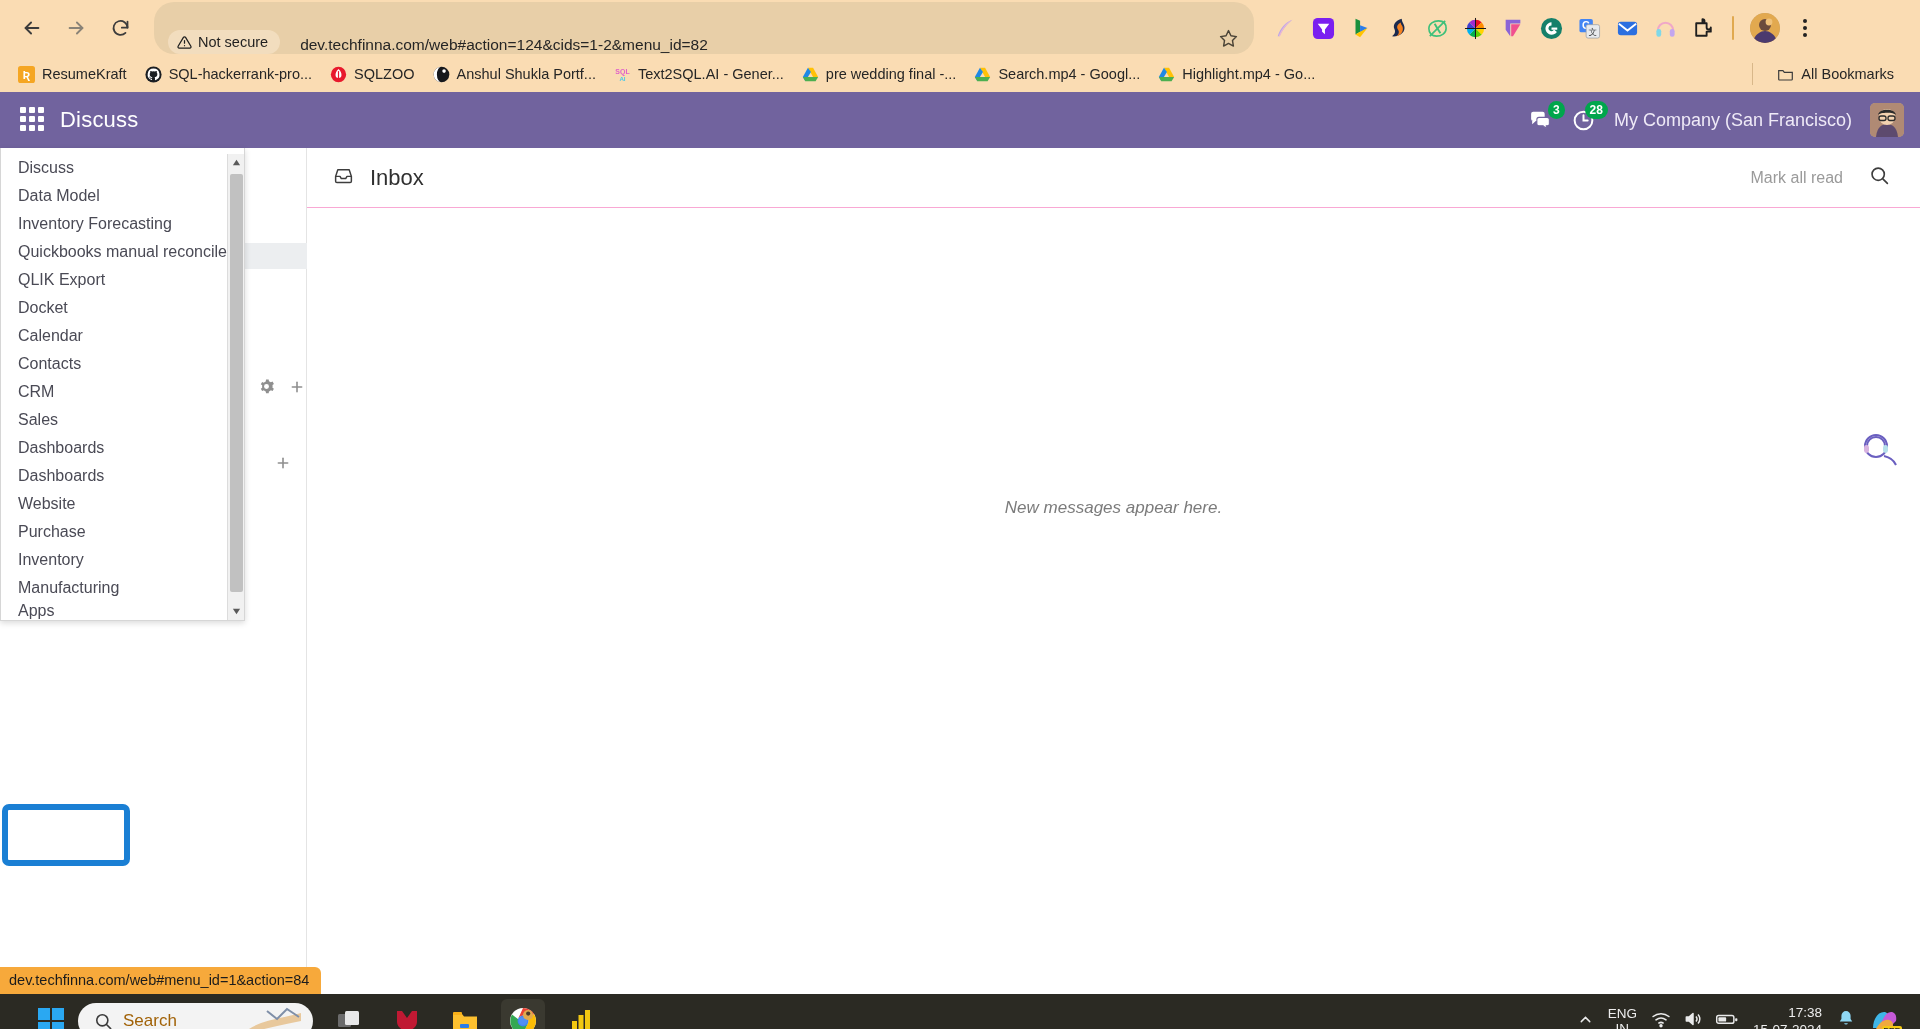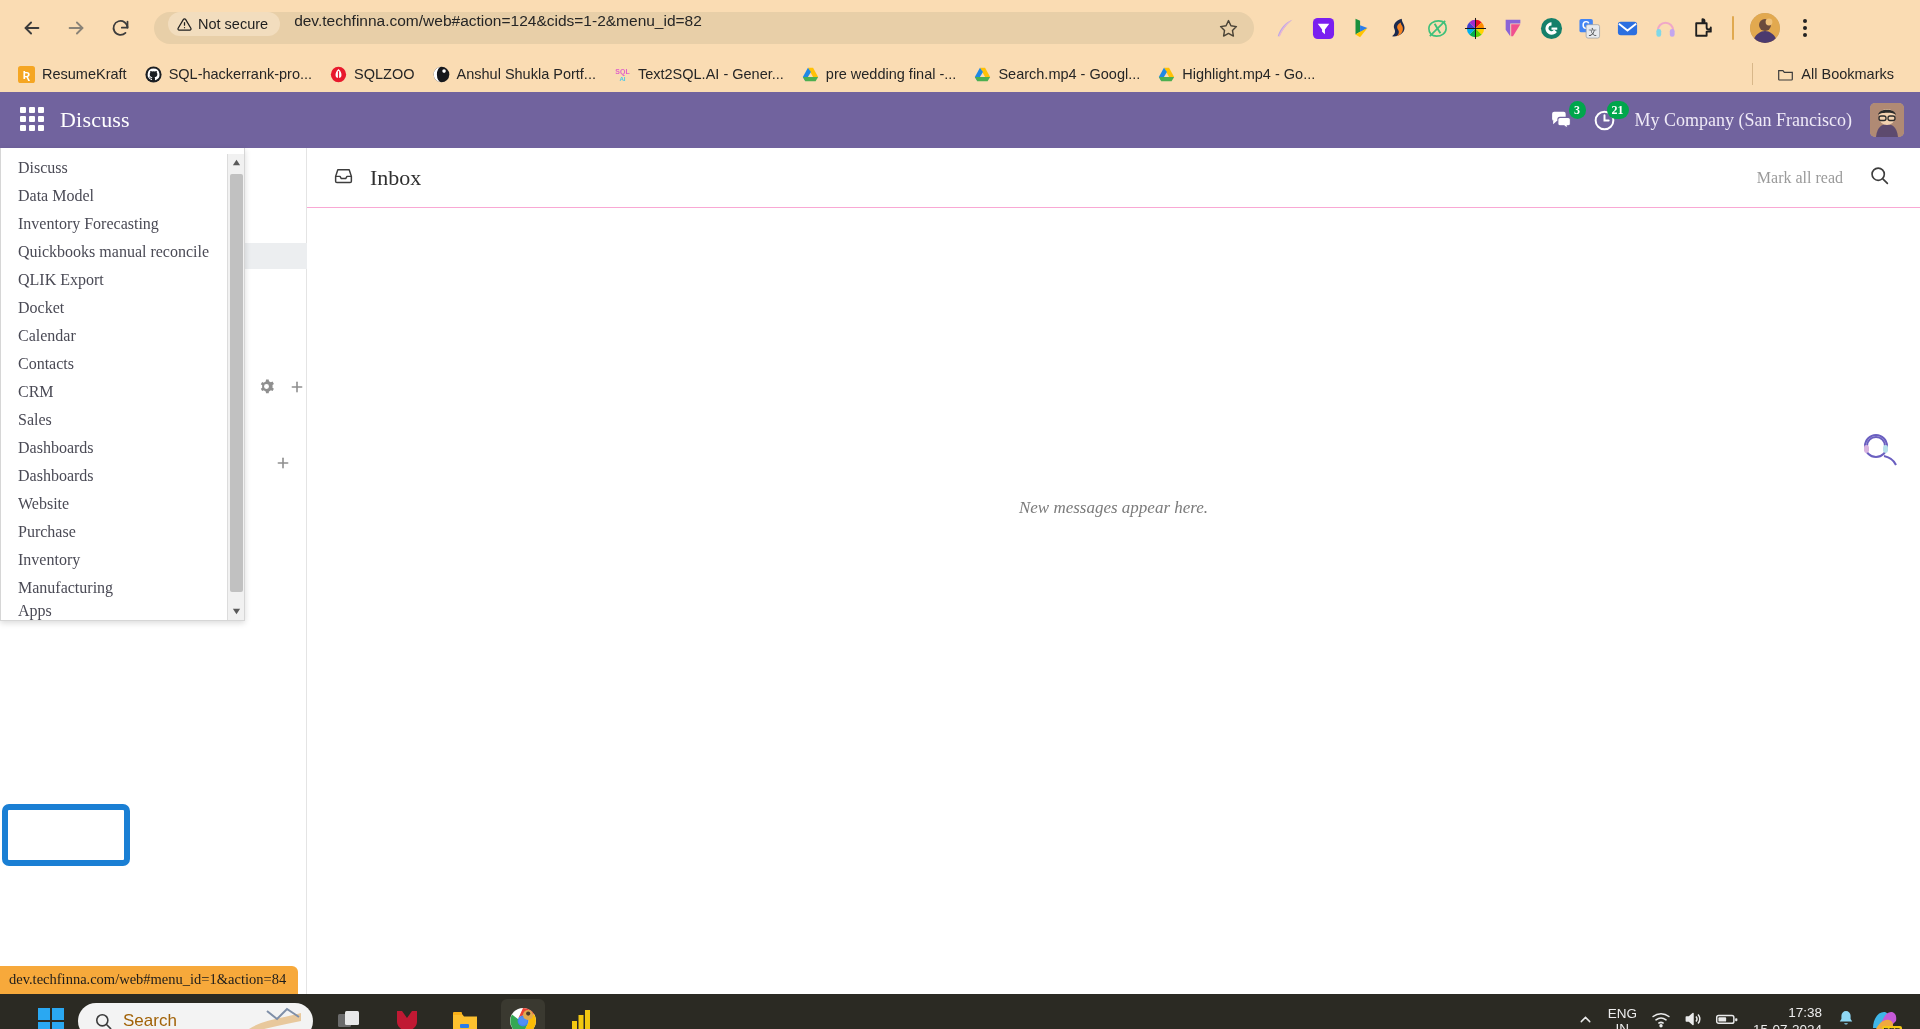--- a/index.html
+++ b/index.html
@@ -29,41 +29,41 @@
     display: flex; align-items: center; justify-content: center;
     border-radius: 50%;
     color: #3c3c3c;
     flex: none;
   }
   .nav-btn svg { display:block; }
 
   .omnibox {
     flex: none;
     width: 1100px;
-    height: 32px;
+    height: 52px;
     background: #e8cfa8;
     border-radius: 20px;
     display: flex;
-    align-items: flex-start;
+    align-items: flex-end;
     padding: 0 6px 0 14px;
     margin-left: 10px;
     position: relative;
+    gap: 20px;
   }
   .notsecure {
     display: flex; align-items: center; gap: 6px;
     background: #f2ddbe;
     border-radius: 16px;
     padding: 4px 12px 4px 9px;
     font-size: 14.5px;
     color: #1f1f1f;
     white-space: nowrap;
   }
   .notsecure .warn-ico { width:15px; height:15px; display:block; }
   .url-text {
-    margin-left: 14px;
     font-size: 15.5px;
     color: #252525;
     white-space: nowrap;
     overflow: hidden;
     flex: 1;
   }
   .star-btn {
     width: 32px; height: 32px; margin-left: auto; margin-right: 4px;
     display:flex; align-items:center; justify-content:center;
   }
@@ -120,21 +120,20 @@
   }
   .bm-sep { width: 1px; height: 22px; background: #d8b789; margin-right: 8px; }
 
   
   .viewport {
     position: relative;
     width: 1920px;
     height: 902px;
     background: #0f172a;
     overflow: hidden;
-    font-family: Liberation Serif, serif;
   }
 
   
   .odoo-navbar {
     height: 56px;
     background: #71639e;
     display: flex;
     align-items: center;
     padding: 0 16px 0 12px;
     color: #fff;
@@ -632,21 +631,21 @@
             <path d="M10.5 9 h8 a2 2 0 0 1 2 2 v4 a2 2 0 0 1-2 2 h-1 v2.6 L14.5 17 h-4 a2 2 0 0 1-2-2 v-4 a2 2 0 0 1 2-2 z" fill="#fff" stroke="#71639e" stroke-width="1"></path>
           </svg>
         <span class="badge">3</span>
       </div>
 
       <div class="badge-wrap">
         <svg width="25" height="25" viewBox="0 0 24 24" fill="none" stroke="#fff" stroke-width="1.9">
             <circle cx="12" cy="12" r="8.5"></circle>
             <path d="M12 7 v5 h4" stroke-linecap="round"></path>
           </svg>
-        <span class="badge">21</span>
+        <span class="badge">28</span>
       </div>
 
       <div class="company-name">My Company (San Francisco)</div>
 
       <div class="user-avatar">
         <svg width="34" height="34" viewBox="0 0 34 34">
             <rect width="34" height="34" rx="5" fill="#b08a74"></rect>
             <path d="M6 34 C7 24 12 21 17 21 C22 21 27 24 28 34 Z" fill="#5d4a6e"></path>
             <circle cx="17" cy="14" r="8" fill="#f3d2b0"></circle>
             <path d="M8 12 C9 5 25 5 26 12 C24 9 10 9 8 12 Z" fill="#2b2b2b"></path>

